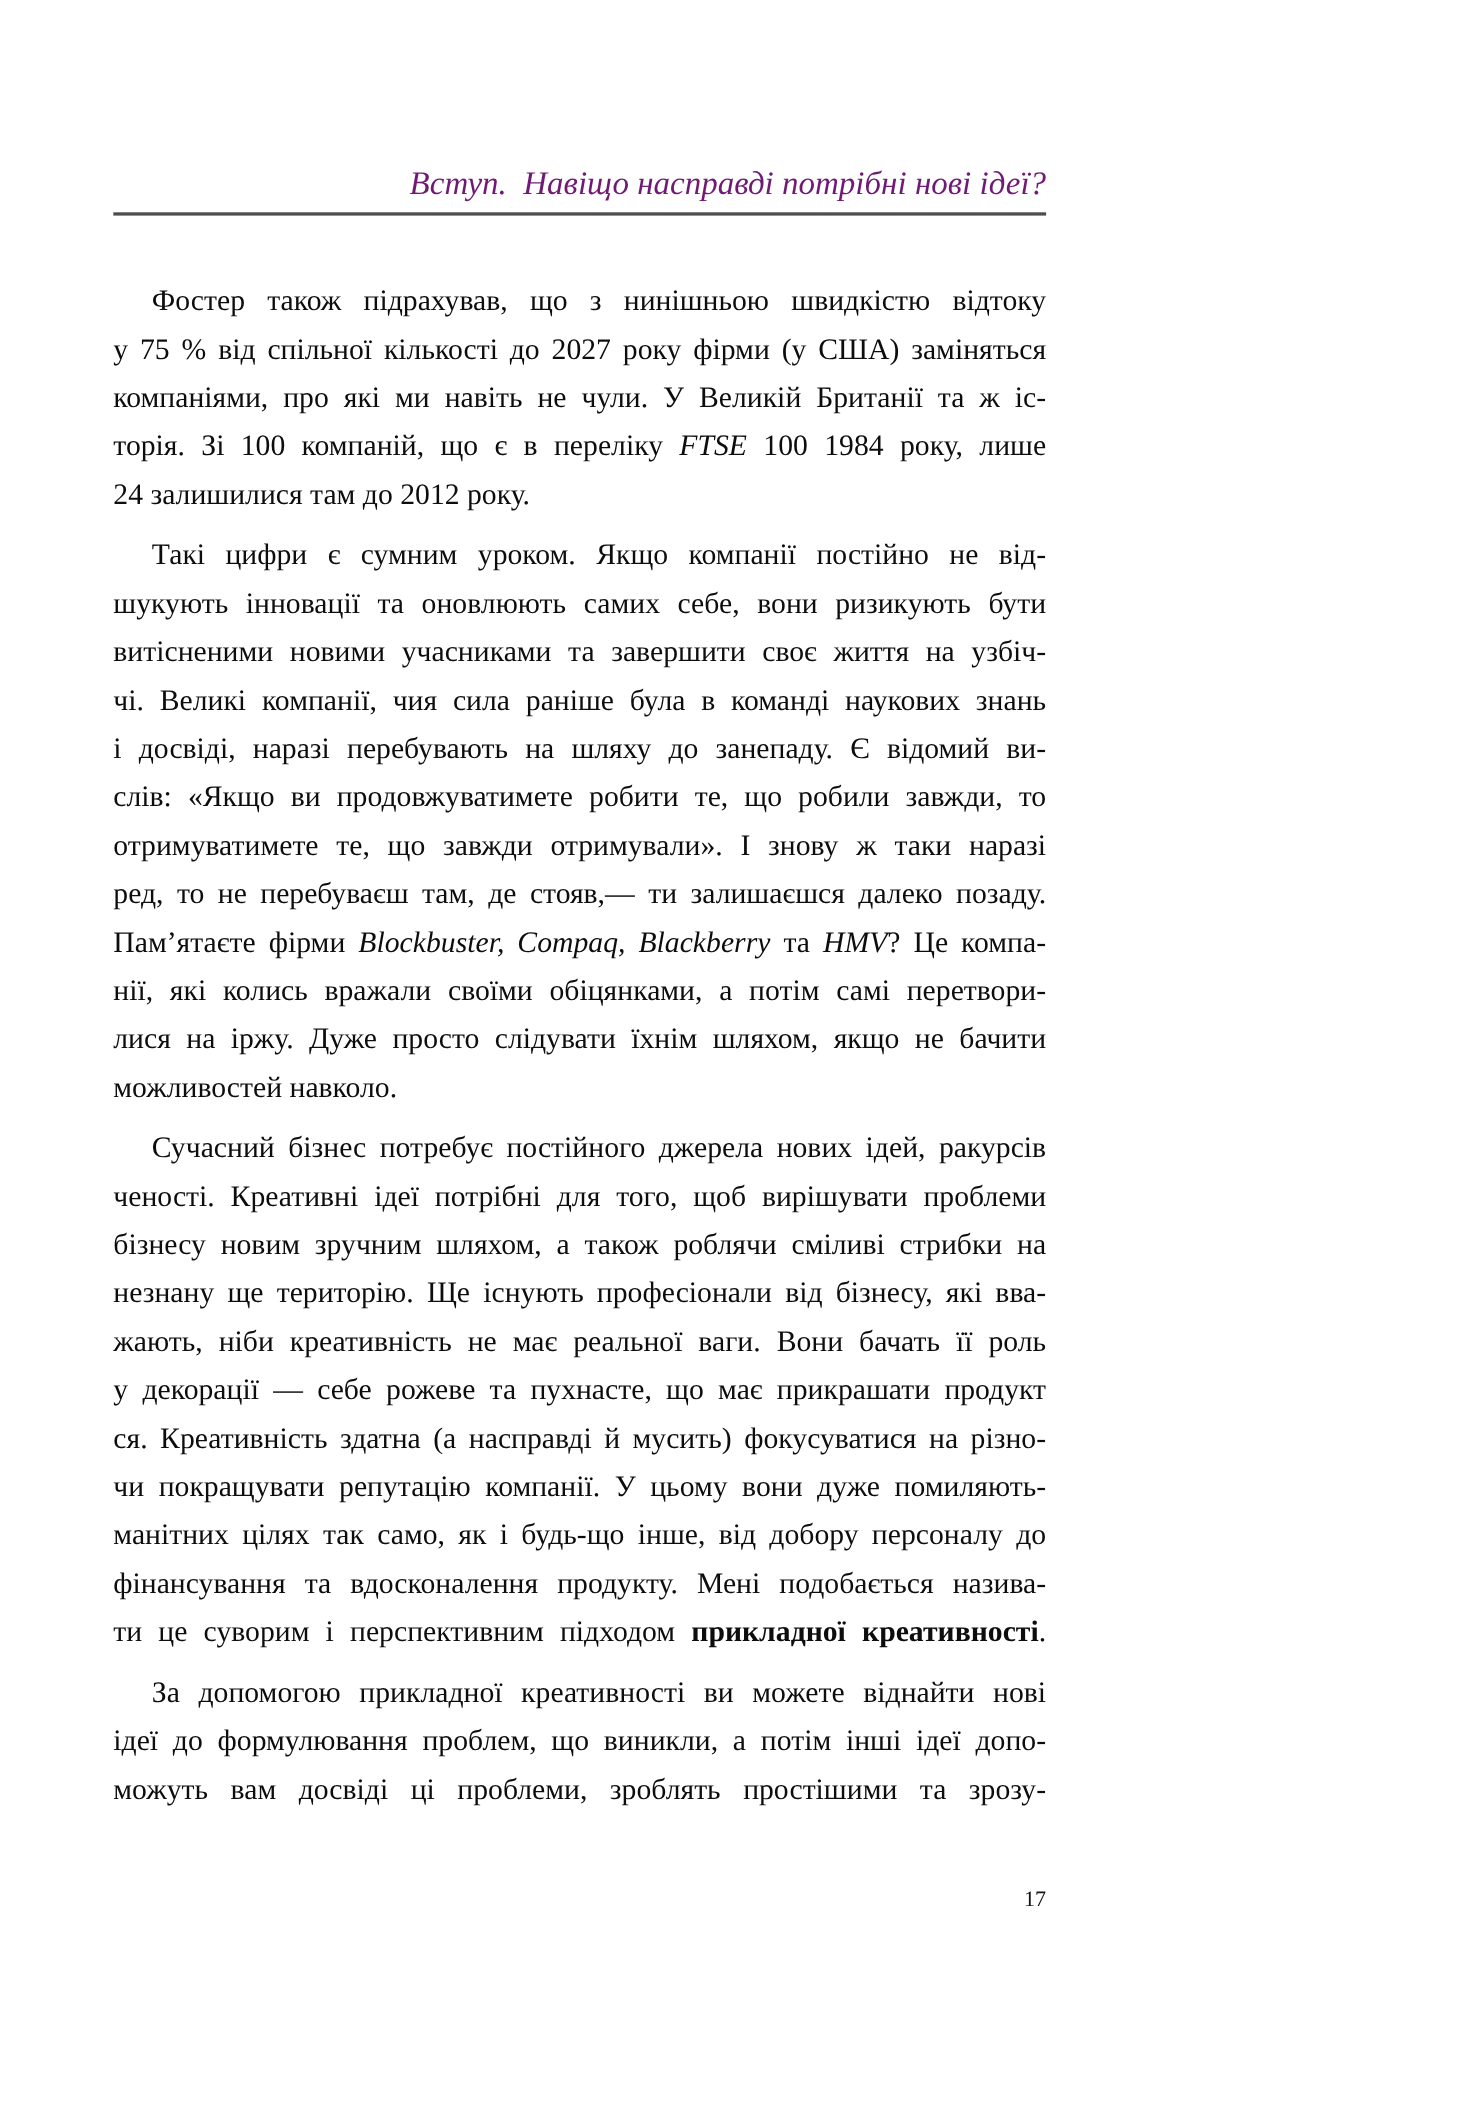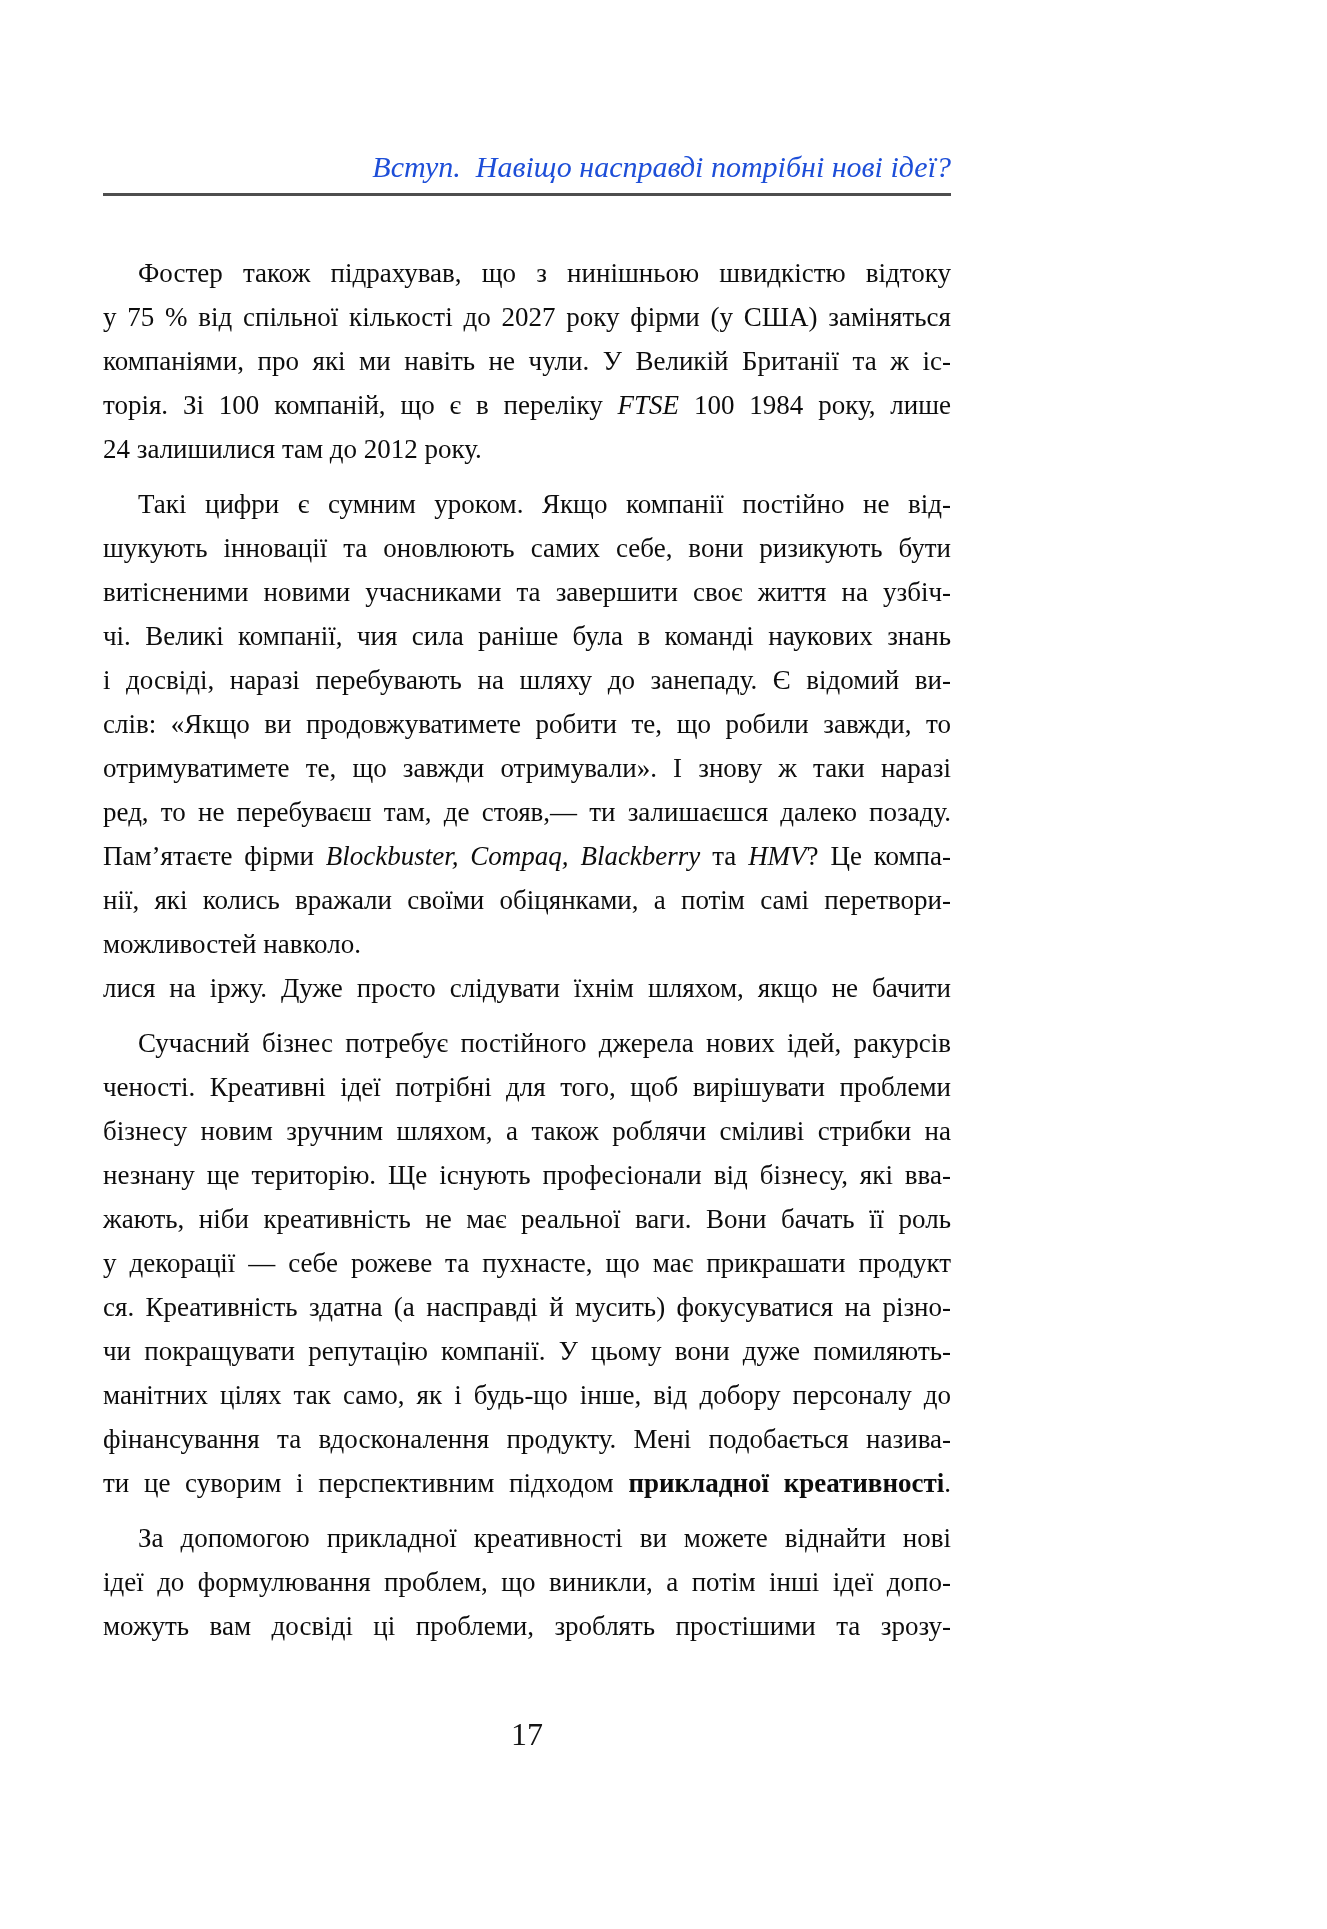--- a/index.html
+++ b/index.html
@@ -16,21 +16,21 @@
     overflow: hidden;
   }
   .running-head {
     position: absolute;
     left: 103px; top: 150px;
     width: 848px;
     font-size: 30px;
     font-style: italic;
     text-align: right;
     white-space: pre-wrap;
-    color: #1d4ed8;
+    color: #701a75;
   }
   .head-rule {
     position: absolute;
     left: 103px; top: 193px;
     width: 848px; height: 3px;
     background: #4e4e4e;
   }
   .body-text {
     position: absolute;
     left: 103px; top: 240px;
@@ -46,22 +46,22 @@
     white-space: normal;
   }
   .line.first { text-indent: 35px; margin-top: 11px; }
   .line.left-end { text-align-last: left; }
   .it { font-style: italic; }
   .bd { font-weight: bold; }
   .page-number {
     position: absolute;
     left: 103px; top: 1716px;
     width: 848px;
-    font-size: 32px;
-    text-align: center;
+    font-size: 20px;
+    text-align: right;
     color: #141414;
   }
 </style>
 </head>
 <body>
 
 <div class="page">
   <div class="running-head">Вступ.  Навіщо насправді потрібні нові ідеї?</div>
   <div class="head-rule"></div>
   <div class="body-text">
@@ -76,22 +76,22 @@
         <div class="line first"><span>Такі цифри є сумним уроком. Якщо компанії постійно не від-</span></div>
         <div class="line"><span>шукують інновації та оновлюють самих себе, вони ризикують бути</span></div>
         <div class="line"><span>витісненими новими учасниками та завершити своє життя на узбіч-</span></div>
         <div class="line"><span>чі. Великі компанії, чия сила раніше була в команді наукових знань</span></div>
         <div class="line"><span>і досвіді, наразі перебувають на шляху до занепаду. Є відомий ви-</span></div>
         <div class="line"><span>слів: «Якщо ви продовжуватимете робити те, що робили завжди, то</span></div>
         <div class="line"><span>отримуватимете те, що завжди отримували». І знову ж таки наразі</span></div>
         <div class="line"><span>ред, то не перебуваєш там, де стояв,— ти залишаєшся далеко позаду.</span></div>
         <div class="line"><span>Пам’ятаєте фірми </span><span class="it">Blockbuster, Compaq, Blackberry</span><span> та </span><span class="it">HMV</span><span>? Це компа-</span></div>
         <div class="line"><span>нії, які колись вражали своїми обіцянками, а потім самі перетвори-</span></div>
+        <div class="line"><span>лися на іржу. Дуже просто слідувати їхнім шляхом, якщо не бачити</span></div>
         <div class="line left-end"><span>можливостей навколо.</span></div>
-        <div class="line"><span>лися на іржу. Дуже просто слідувати їхнім шляхом, якщо не бачити</span></div>
       </div>
       <div class="paragraph">
         <div class="line first"><span>Сучасний бізнес потребує постійного джерела нових ідей, ракурсів</span></div>
         <div class="line"><span>ченості. Креативні ідеї потрібні для того, щоб вирішувати проблеми</span></div>
         <div class="line"><span>бізнесу новим зручним шляхом, а також роблячи сміливі стрибки на</span></div>
         <div class="line"><span>незнану ще територію. Ще існують професіонали від бізнесу, які вва-</span></div>
         <div class="line"><span>жають, ніби креативність не має реальної ваги. Вони бачать її роль</span></div>
         <div class="line"><span>у декорації — себе рожеве та пухнасте, що має прикрашати продукт</span></div>
         <div class="line"><span>ся. Креативність здатна (а насправді й мусить) фокусуватися на різно-</span></div>
         <div class="line"><span>чи покращувати репутацію компанії. У цьому вони дуже помиляють-</span></div>

